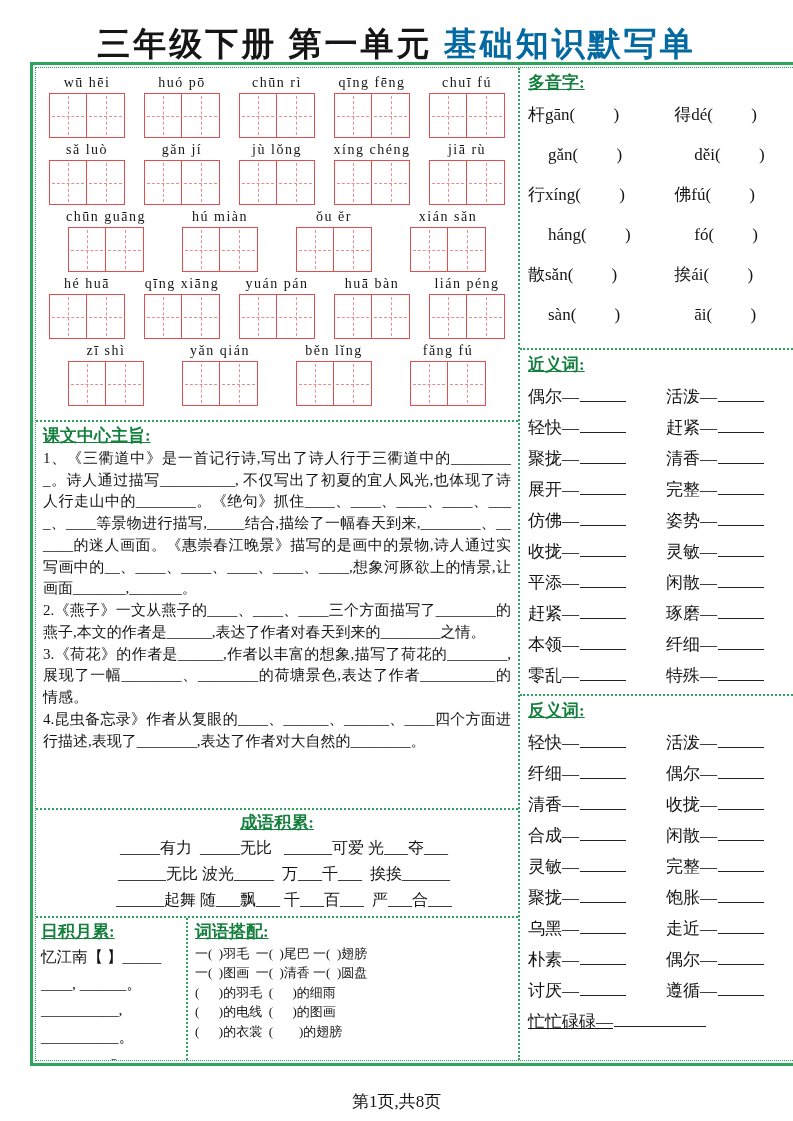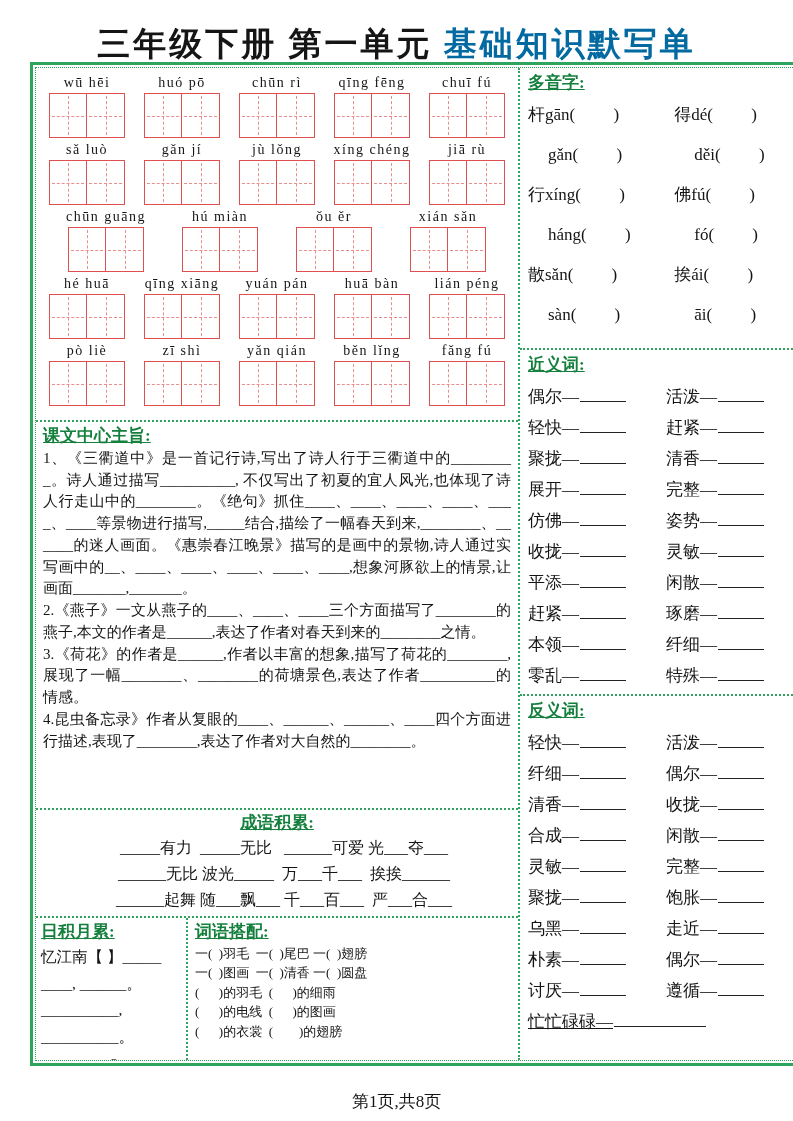--- a/index.html
+++ b/index.html
@@ -211,27 +211,20 @@
         <div class="p-group">
               <div class="p-label">lián péng</div>
               <div class="p-grid">
                 <div class="p-cell"></div>
                 <div class="p-cell"></div>
               </div>
             </div>
       </div>
       <div class="p-row">
         <div class="p-group">
-              <div class="p-label">pò liè</div>
-              <div class="p-grid">
-                <div class="p-cell"></div>
-                <div class="p-cell"></div>
-              </div>
-            </div>
-        <div class="p-group">
               <div class="p-label">zī shì</div>
               <div class="p-grid">
                 <div class="p-cell"></div>
                 <div class="p-cell"></div>
               </div>
             </div>
         <div class="p-group">
               <div class="p-label">yǎn qián</div>
               <div class="p-grid">
                 <div class="p-cell"></div>

